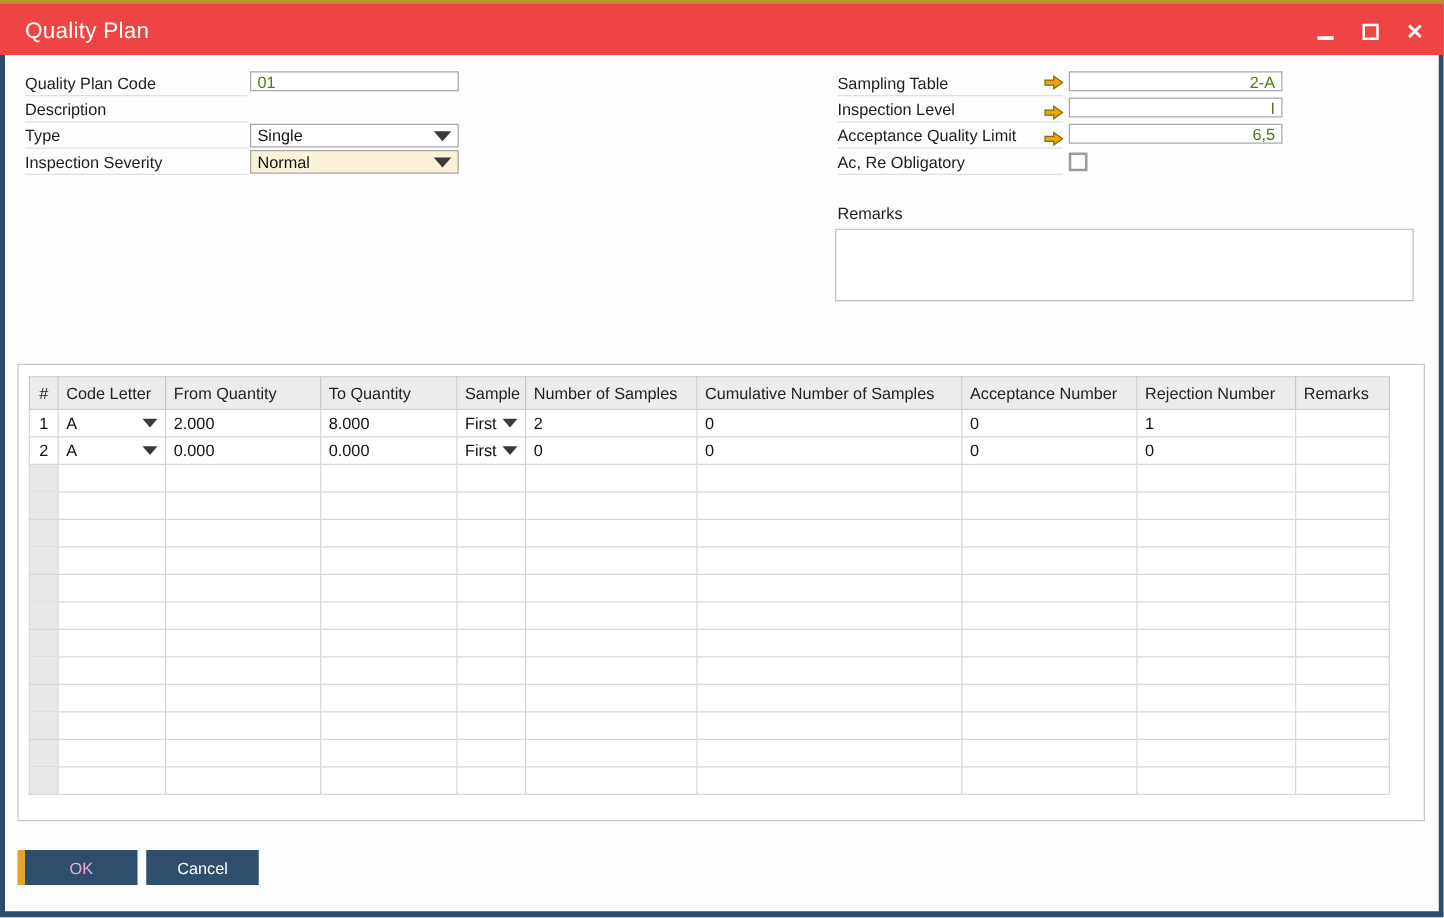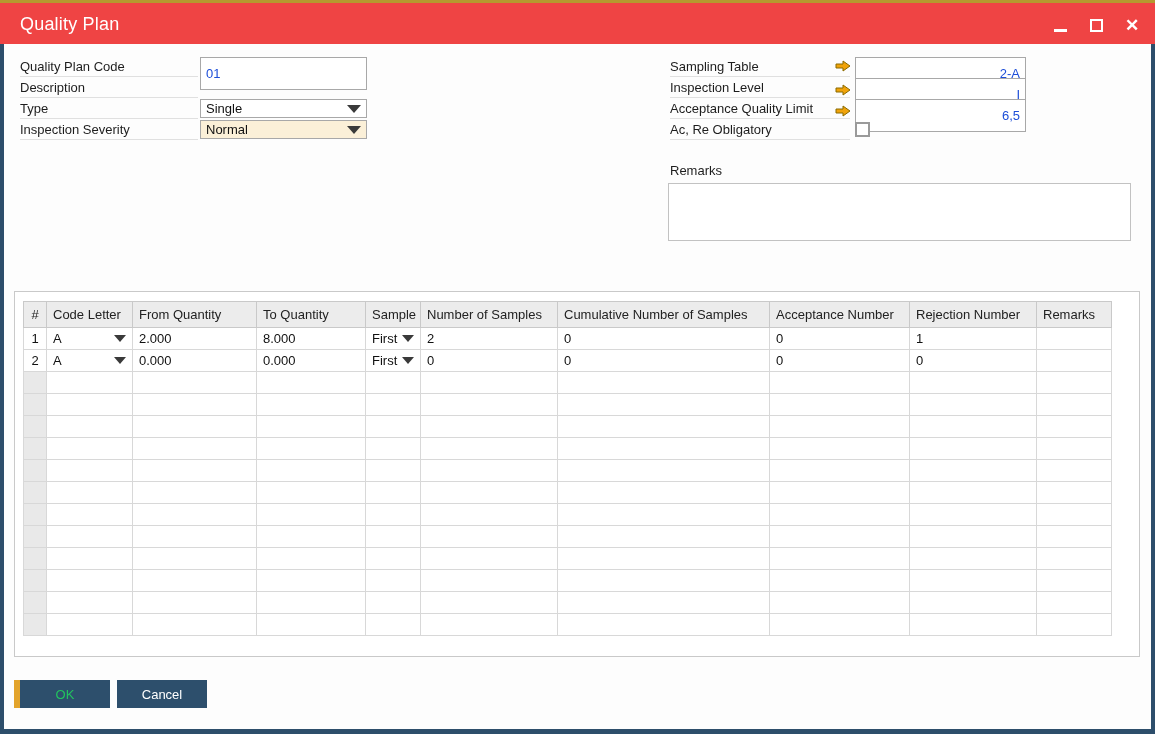--- a/index.html
+++ b/index.html
@@ -11,21 +11,21 @@
   .title { position:absolute; left:20px; top:11px; font-size:18px; font-weight:400; letter-spacing:.2px; }
   .win-controls { position:absolute; right:12px; top:10px; display:flex; gap:14px; align-items:center; height:24px; }
   .winbtn { width:22px; height:22px; display:flex; align-items:center; justify-content:center; cursor:pointer; }
   .icon-min { width:13px; height:3px; background:#fff; margin-top:10px; }
   .icon-max { width:13px; height:13px; border:2px solid #fff; }
   .icon-close { color:#fff; font-size:17px; line-height:1; font-weight:700; }
 
   .content { position:absolute; left:4px; top:44px; right:4px; bottom:5px; background:#fdfdfd;padding-left:23px; }
 
   .flabel { position:absolute; height:20px; font-size:13px; color:#1d1d1d; border-bottom:1px solid #e0e0e0; padding-top:2px; }
-  .field { position:absolute; height:33px; border:1px solid #a8a8a8; background:#fff; font-size:13px; font-family:"Liberation Sans",sans-serif; padding:0 5px; color:#1d4ed8; }
+  .field { position:absolute; height:16px; border:1px solid #a8a8a8; background:#fff; font-size:13px; font-family:"Liberation Sans",sans-serif; padding:0 5px; color:#4d7c0f; }
   .field.right { text-align:right; }
   .combo { position:absolute; height:19px; border:1px solid #a8a8a8; background:#fff; font-size:13px; padding:1px 22px 0 5px; color:#111; cursor:pointer; }
   .combo .tri { position:absolute; right:5px; top:5px; width:0; height:0; border-left:7px solid transparent; border-right:7px solid transparent; border-top:8px solid #3a3a3a; }
   .combo.hl { background:#fbf0d8; }
 
   .link-arrow { position:absolute; width:16px; height:12px; cursor:pointer; }
   .checkbox { position:absolute; width:15px; height:15px; border:2px solid #9a9a9a; background:#fff; cursor:pointer; }
 
   .remarks-label { position:absolute; left:666px; top:119px; font-size:13px; color:#1d1d1d; }
   .remarks-box { position:absolute; left:664px; top:139px; width:463px; height:58px; border:1px solid #c2c2c2; background:#fff; resize:none; font-family:"Liberation Sans",sans-serif; font-size:13px; padding:3px 5px; }
@@ -36,21 +36,21 @@
   table.grid th.num { text-align:center; padding:2px 2px; }
   table.grid td { border:1px solid #d8d8d8; height:22px; padding:0 6px; white-space:nowrap; overflow:hidden; color:#111; }
   table.grid td.row-num { text-align:center; padding:0 2px; background:#fff; }
   table.grid td.row-num.empty { background:#e9e9e9; }
   .cellcombo { display:flex; align-items:center; justify-content:space-between; }
   .tri-sm { width:0; height:0; border-left:6px solid transparent; border-right:6px solid transparent; border-top:7px solid #3a3a3a; flex:0 0 auto; margin-left:4px; }
 
   .btn { position:absolute; height:28px; background:#2d4f6c; color:#fff; font-size:13px; display:flex; align-items:center; justify-content:center; cursor:pointer; font-family:"Liberation Sans",sans-serif; }
   .btn-ok-wrap { position:absolute; left:10px; top:636px; width:96px; height:28px; display:flex; cursor:pointer; }
   .btn-ok-stripe { width:6px; height:28px; background:#e3a42c; flex:0 0 auto; }
-  .btn-ok-body { flex:1; background:#2d4f6c; color:#22c55e; font-size:13px; display:flex; align-items:center; justify-content:center; }
+  .btn-ok-body { flex:1; background:#2d4f6c; color:#f9a8d4; font-size:13px; display:flex; align-items:center; justify-content:center; }
   .btn-cancel { left:113px; top:636px; width:90px; }
 </style>
 </head>
 <body>
 
 <div class="window">
 
   <div class="titlebar">
     <div class="title">Quality Plan</div>
     <div class="win-controls">

